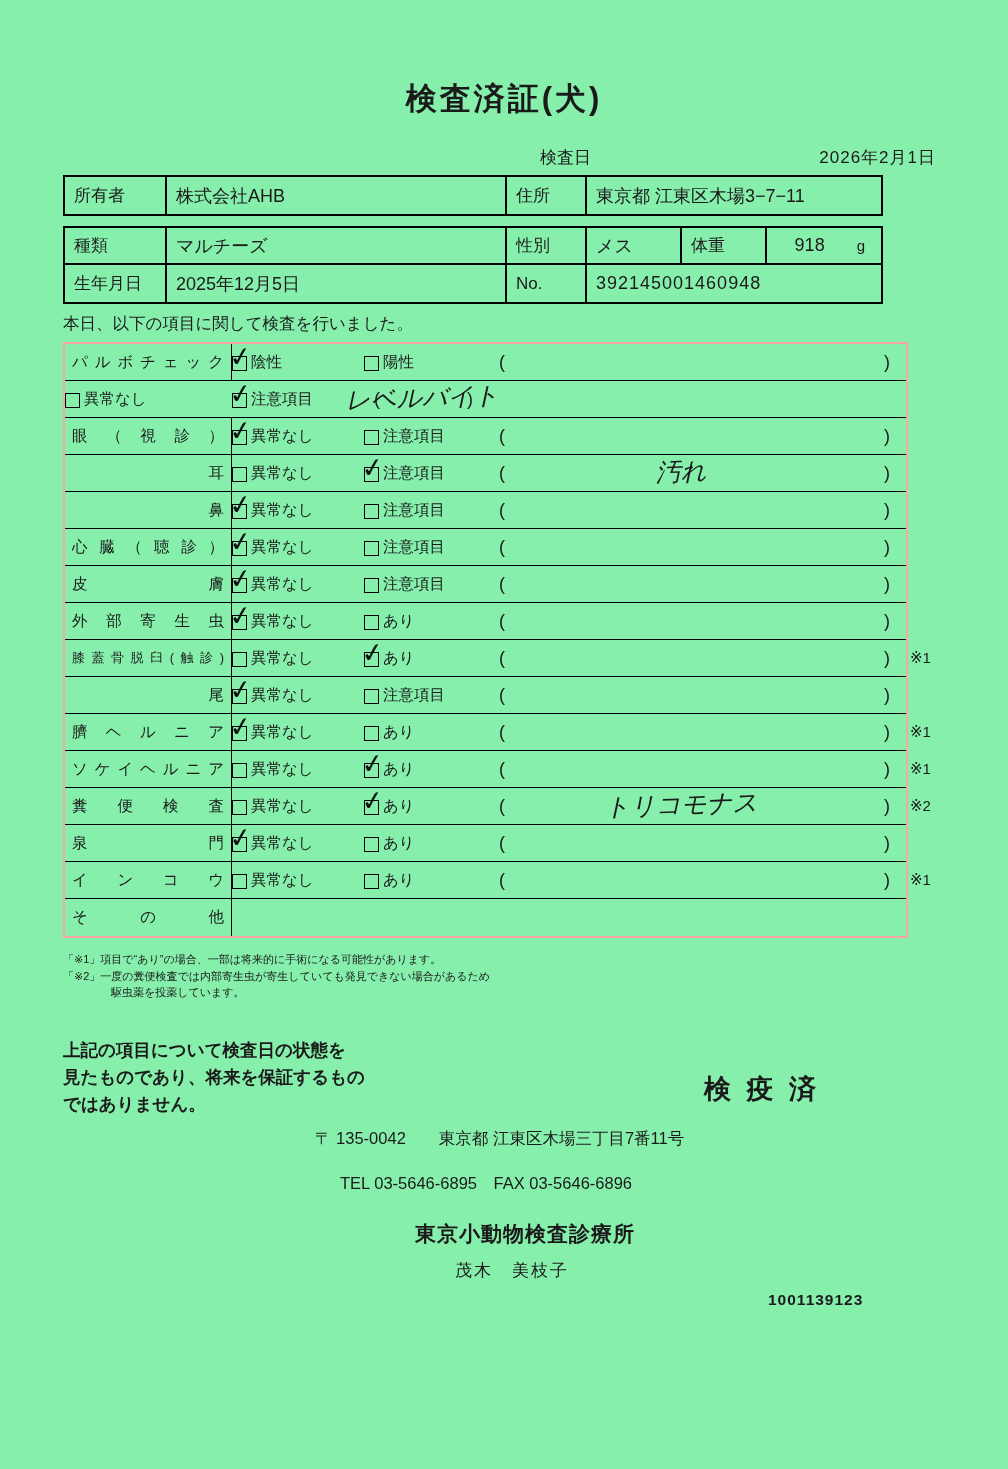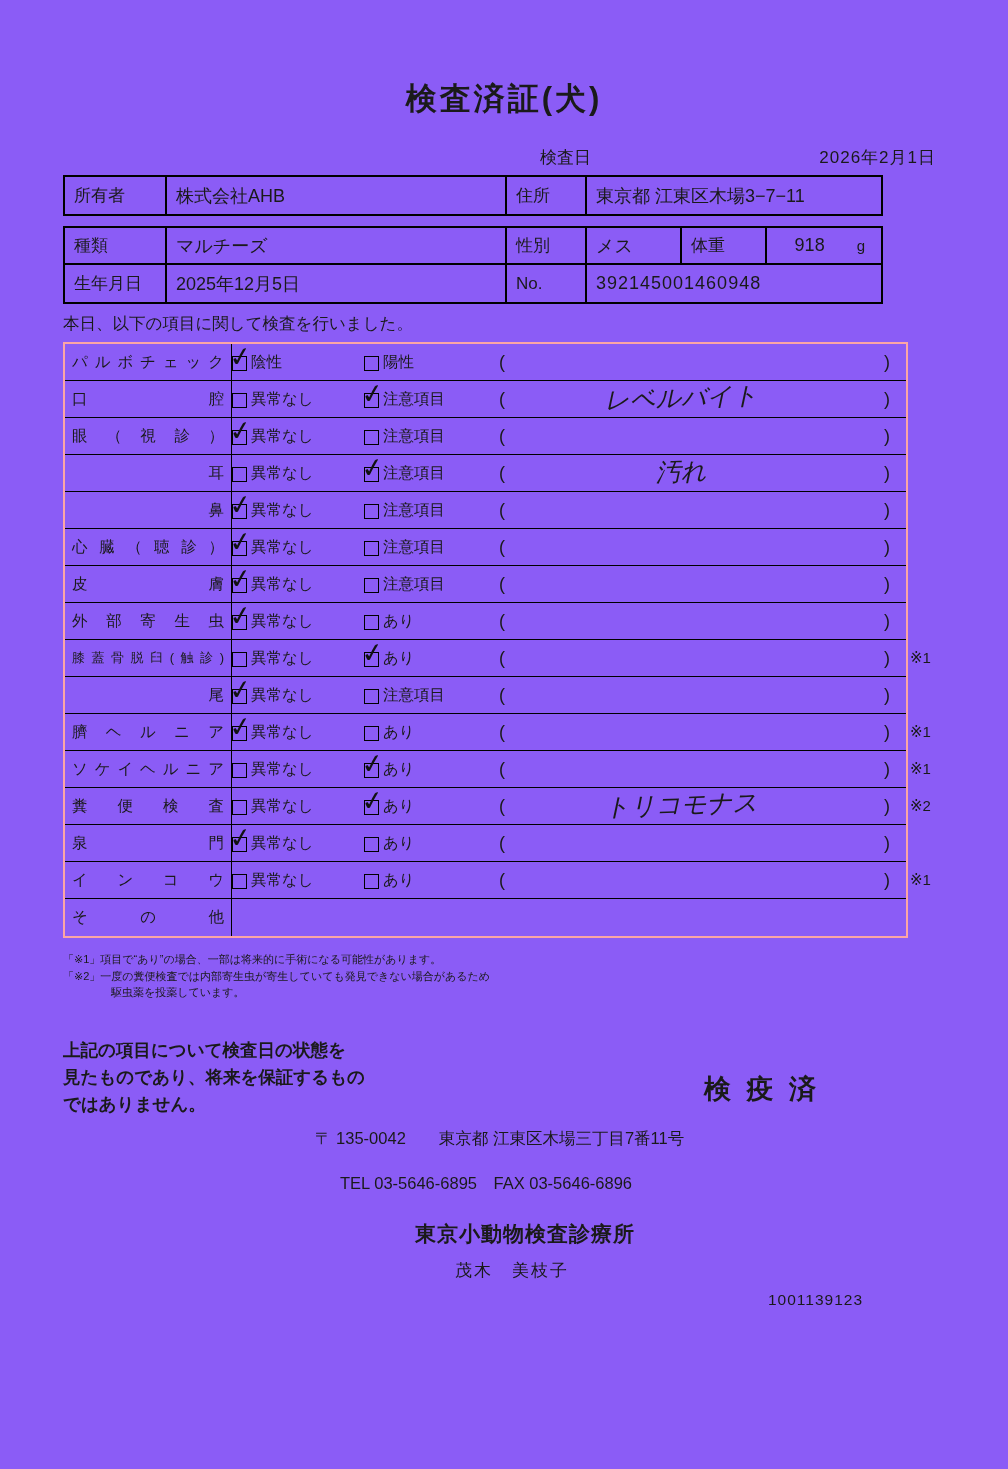--- a/index.html
+++ b/index.html
@@ -1,18 +1,18 @@
 <!DOCTYPE html>
 <html><head>
 <meta charset="utf-8">
 <style>
   * { margin:0; padding:0; box-sizing:border-box; }
   html,body { background:#ffffff; }
   .page {
-    width:1008px; height:1469px; background:#8b5cf6; position:relative;
+    width:1008px; height:1469px; background:#86efac; position:relative;
     font-family:"Liberation Sans","DejaVu Sans",sans-serif; color:#1a1a1a;
     overflow:hidden;
   }
   .title {
     position:absolute; top:78px; left:0; width:100%; text-align:center;
     font-size:31px; font-weight:600; letter-spacing:3px;
   }
   .date-row { position:absolute; top:146px; left:0; width:100%; height:26px; font-size:17px; }
   .date-label { position:absolute; left:540px; }
   .date-value { position:absolute; right:72px; letter-spacing:1px; }
@@ -83,21 +83,21 @@
   .bottom { position:absolute; left:63px; top:1037px; width:877px; }
   .disclaimer-line { font-size:17.5px; font-weight:700; line-height:1.55; }
   .stamp {
     position:absolute; right:120px; top:34px; font-size:27px; font-weight:600;
     letter-spacing:4px; white-space:nowrap;
   }
   .postal { position:absolute; left:315px; top:1128px; font-size:16.5px; }
   .tel { position:absolute; left:340px; top:1173px; font-size:16.5px; }
   .clinic-name { position:absolute; left:415px; top:1220px; font-size:21px; font-weight:600; letter-spacing:1px; }
   .vet-name { position:absolute; left:455px; top:1259px; font-size:17px; letter-spacing:2px; }
-  .serial { position:absolute; left:768px; top:1291px; font-size:15.5px; letter-spacing:1px; }
+  .serial { position:absolute; left:768px; top:1291px; font-size:15.5px; letter-spacing:1px;font-weight:bold; }
 </style>
 </head>
 <body>
 
 <div class="page">
 
   <h1 class="title">検査済証(犬)</h1>
 
   <div class="date-row">
     <span class="date-label">検査日</span>
@@ -151,21 +151,20 @@
       </div>
       <div class="note">
         <span class="paren">(</span>
         <span class="note-text"></span>
         <span class="paren">)</span>
       </div>
       <span class="mark"></span>
     </div>
 
     <div class="trow">
-      <div class="tlabel">口腔</div>
       <div class="opt opt1">
         <span class="cb"></span>
         <span class="optlabel">異常なし</span>
       </div>
       <div class="opt opt2">
         <span class="cb">
               <span class="tick">✓</span>
             </span>
         <span class="optlabel">注意項目</span>
       </div>

